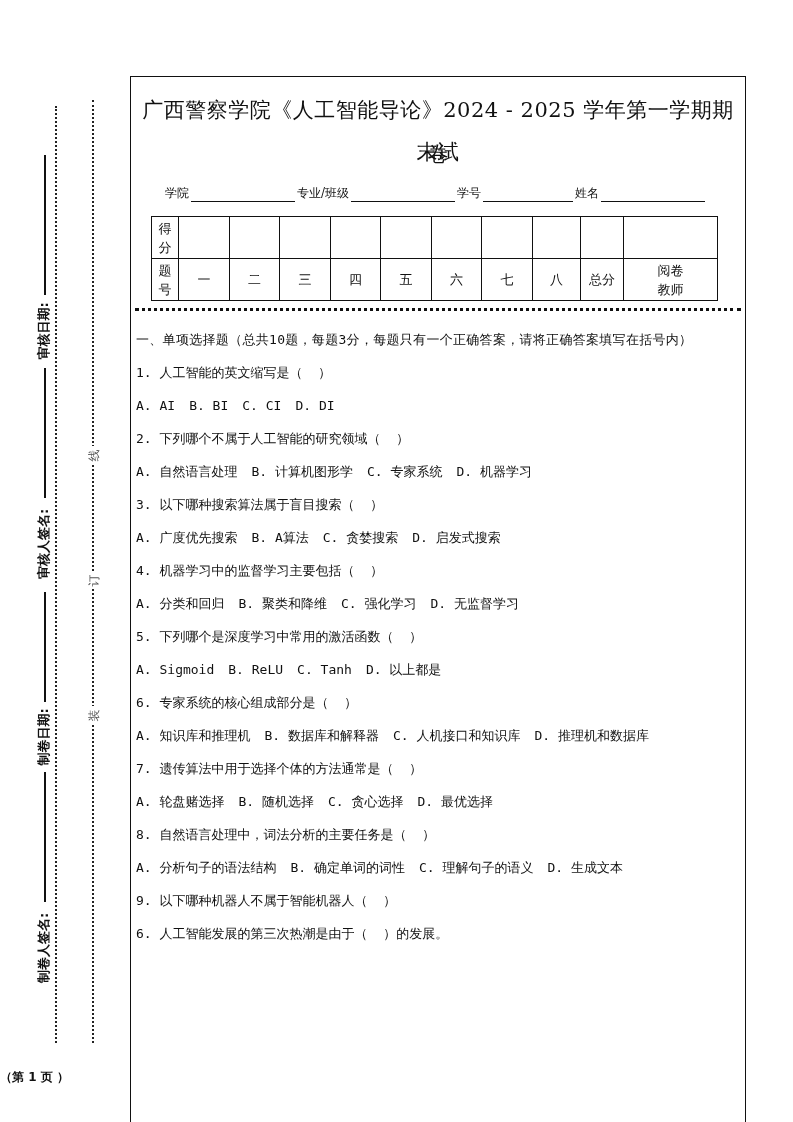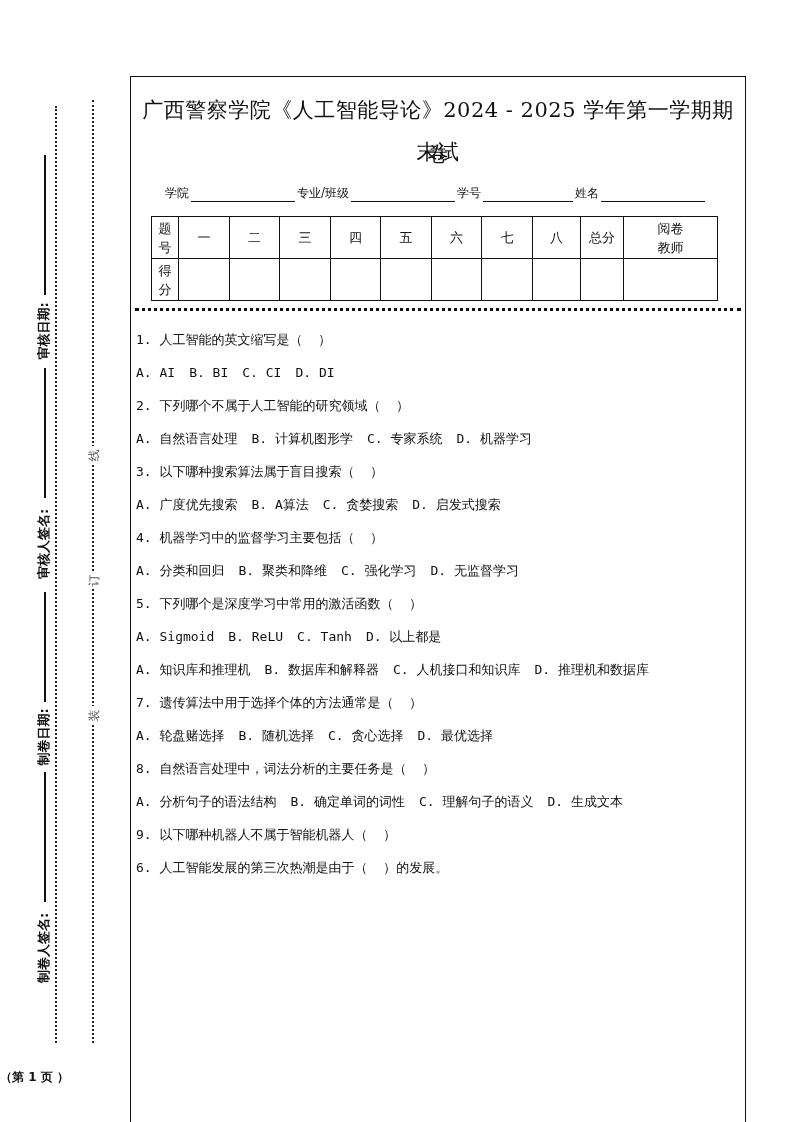--- a/index.html
+++ b/index.html
@@ -130,69 +130,71 @@
     <span class="blank" style="width:104px;"></span>
     <span class="lbl">学号</span>
     <span class="blank" style="width:90px;"></span>
     <span class="lbl">姓名</span>
     <span class="blank" style="width:104px;"></span>
   </div>
 
   <table class="score-table">
     <tbody>
         <tr>
+      <td class="rowhead">
+        <div style="width:14px;margin:0 auto;line-height:19px;">得分</div>
+      </td>
+      <td></td>
+      <td></td>
+      <td></td>
+      <td></td>
+      <td></td>
+      <td></td>
+      <td></td>
+      <td></td>
+      <td></td>
+      <td></td>
+    </tr>
+    <tr>
       <td class="rowhead" style="writing-mode:horizontal-tb;">
         <div style="width:14px;margin:0 auto;line-height:19px;">题号</div>
       </td>
       <td style="width:51px;">一</td>
       <td style="width:50px;">二</td>
       <td style="width:51px;">三</td>
       <td style="width:50px;">四</td>
       <td style="width:51px;">五</td>
       <td style="width:50px;">六</td>
       <td style="width:51px;">七</td>
       <td style="width:48px;">八</td>
       <td style="width:43px;">总分</td>
       <td style="width:94px;">
         <div style="width:30px;margin:0 auto;line-height:19px;">阅卷教师</div>
       </td>
     </tr>
-    <tr>
-      <td class="rowhead">
-        <div style="width:14px;margin:0 auto;line-height:19px;">得分</div>
-      </td>
-      <td></td>
-      <td></td>
-      <td></td>
-      <td></td>
-      <td></td>
-      <td></td>
-      <td></td>
-      <td></td>
-      <td></td>
-      <td></td>
-    </tr>
   </tbody>
     </table>
 
   <div class="dot-sep"></div>
 
   <div class="content">
+    <div class="section-head">一、单项选择题（总共10题，每题3分，每题只有一个正确答案，请将正确答案填写在括号内）</div>
 
     <div id="q-list">
         <div class="q-line">1. 人工智能的英文缩写是（  ）</div>
         <div class="q-line opts"><span class="opt">A. AI</span><span class="opt">B. BI</span><span class="opt">C. CI</span><span class="opt">D. DI</span></div>
         <div class="q-line">2. 下列哪个不属于人工智能的研究领域（  ）</div>
         <div class="q-line opts"><span class="opt">A. 自然语言处理</span><span class="opt">B. 计算机图形学</span><span class="opt">C. 专家系统</span><span class="opt">D. 机器学习</span></div>
         <div class="q-line">3. 以下哪种搜索算法属于盲目搜索（  ）</div>
         <div class="q-line opts"><span class="opt">A. 广度优先搜索</span><span class="opt">B. A算法</span><span class="opt">C. 贪婪搜索</span><span class="opt">D. 启发式搜索</span></div>
         <div class="q-line">4. 机器学习中的监督学习主要包括（  ）</div>
         <div class="q-line opts"><span class="opt">A. 分类和回归</span><span class="opt">B. 聚类和降维</span><span class="opt">C. 强化学习</span><span class="opt">D. 无监督学习</span></div>
         <div class="q-line">5. 下列哪个是深度学习中常用的激活函数（  ）</div>
         <div class="q-line opts"><span class="opt">A. Sigmoid</span><span class="opt">B. ReLU</span><span class="opt">C. Tanh</span><span class="opt">D. 以上都是</span></div>
+        <div class="q-line">6. 专家系统的核心组成部分是（  ）</div>
         <div class="q-line opts"><span class="opt">A. 知识库和推理机</span><span class="opt">B. 数据库和解释器</span><span class="opt">C. 人机接口和知识库</span><span class="opt">D. 推理机和数据库</span></div>
         <div class="q-line">7. 遗传算法中用于选择个体的方法通常是（  ）</div>
         <div class="q-line opts"><span class="opt">A. 轮盘赌选择</span><span class="opt">B. 随机选择</span><span class="opt">C. 贪心选择</span><span class="opt">D. 最优选择</span></div>
         <div class="q-line">8. 自然语言处理中，词法分析的主要任务是（  ）</div>
         <div class="q-line opts"><span class="opt">A. 分析句子的语法结构</span><span class="opt">B. 确定单词的词性</span><span class="opt">C. 理解句子的语义</span><span class="opt">D. 生成文本</span></div>
         <div class="q-line">9. 以下哪种机器人不属于智能机器人（  ）</div>
         <div class="q-line">6. 人工智能发展的第三次热潮是由于（  ）的发展。</div>
       </div>
   </div>
 </div>

